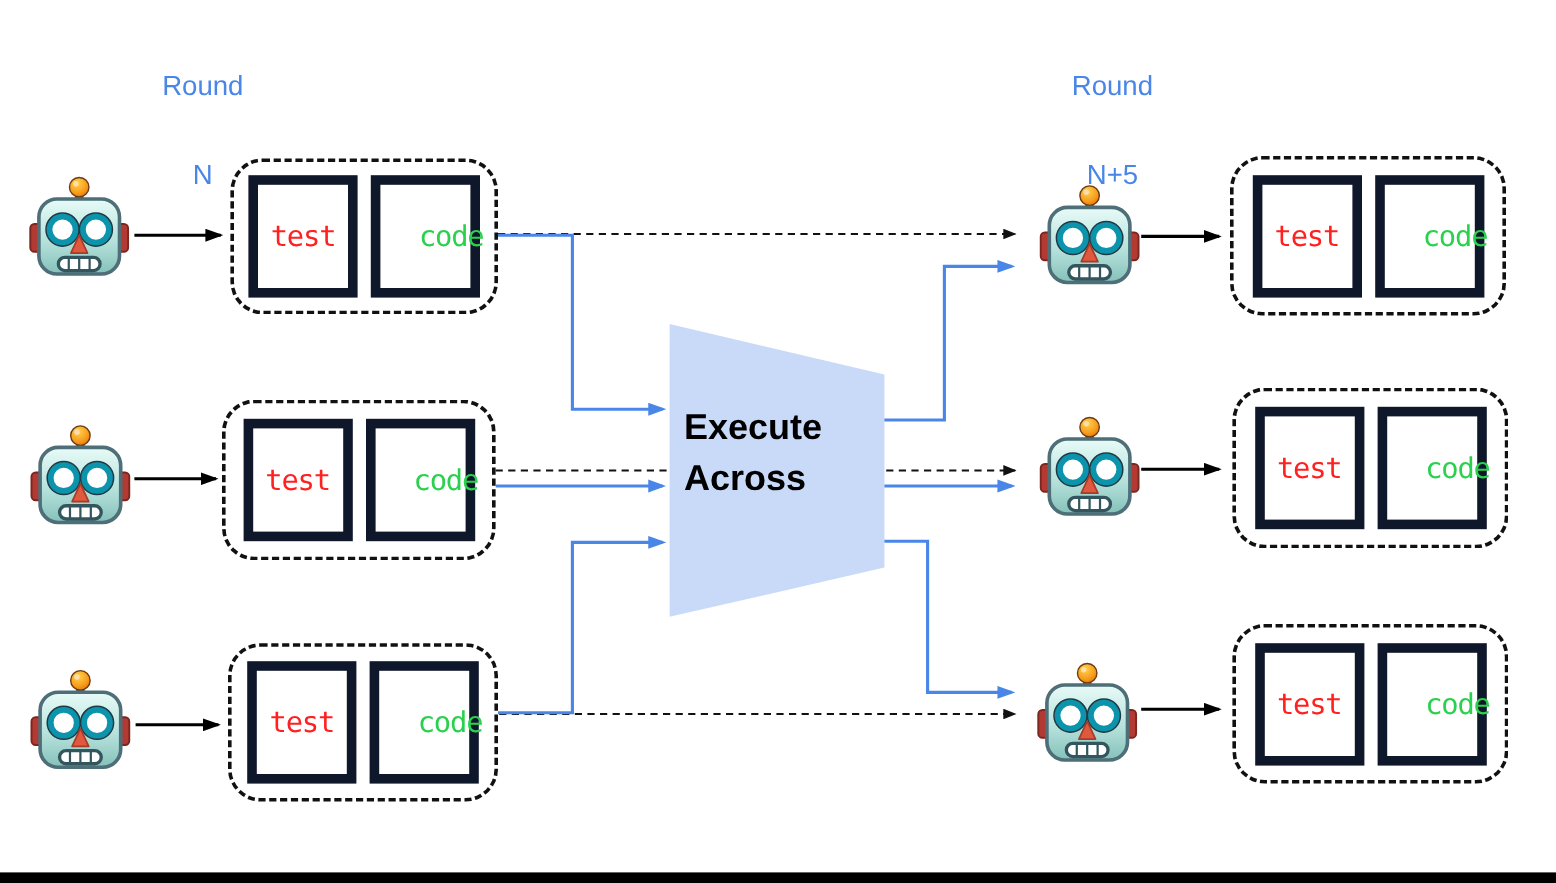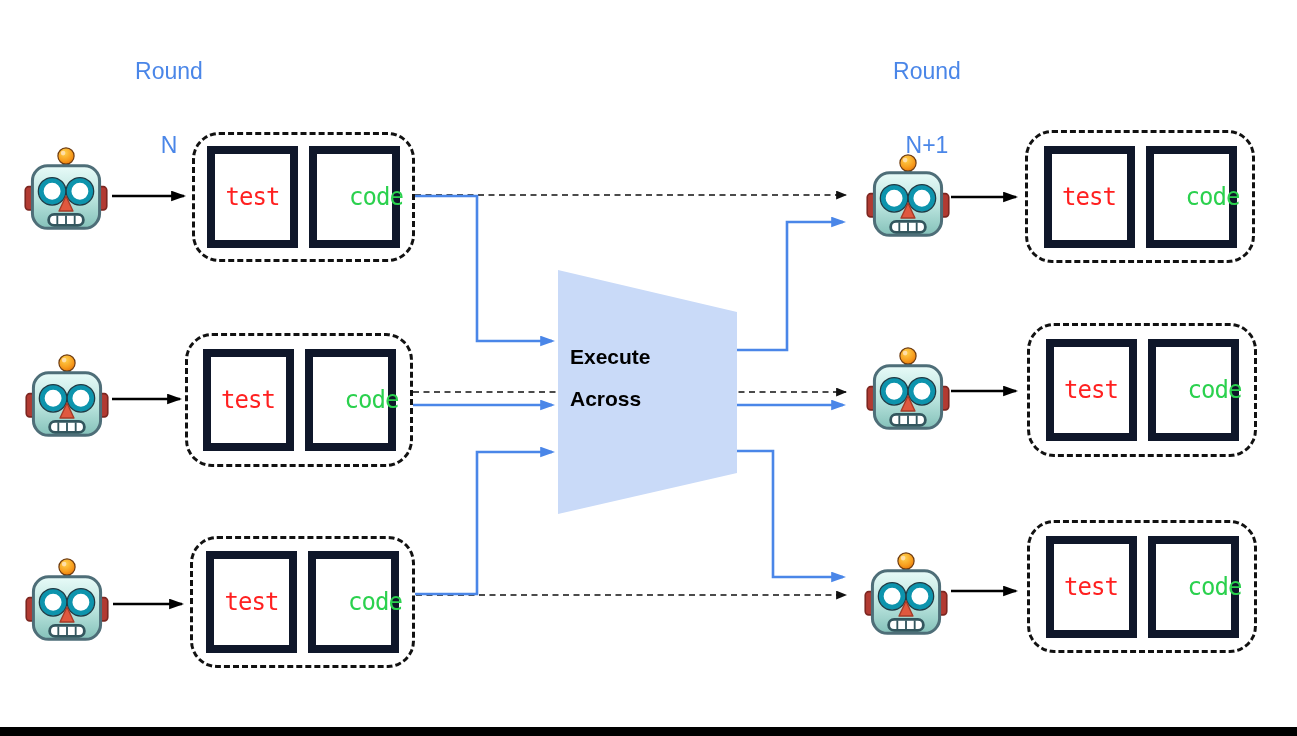--- a/index.html
+++ b/index.html
@@ -47,21 +47,21 @@
     letter-spacing:-1px;
   }
   .t-test{color:var(--test-red,#ff2020);}
   .t-code{color:var(--code-green,#2bd14e);margin-left:43px;}
 
   .processor-text{
     position:absolute;
     left:570px;top:336px;
     width:176px;
     font-weight:bold;
-    font-size:21px;
+    font-size:30px;
     line-height:42px;
     color:#000000;
   }
   .processor-text .ln{display:block;}
 
   .bottom-bar{
     position:absolute;
     left:0;top:727px;width:1297px;height:9px;
     background:#000000;
   }
@@ -147,21 +147,21 @@
       <use href="#robot-sym" x="864" y="550" width="84" height="88"></use>
     </g>
   </svg>
 
   <div class="round-label" style="left:84px;top:16px;">
     <span class="ln">Round</span>
     <span class="ln">N</span>
   </div>
   <div class="round-label" style="left:842px;top:16px;">
     <span class="ln">Round</span>
-    <span class="ln">N+1</span>
+    <span class="ln">N+5</span>
   </div>
 
   <div class="card" style="left:192px;top:132px;width:223px;height:130px;">
     <div class="cell">
         <span class="t-test">test</span>
       </div>
     <div class="cell">
         <span class="t-code">code</span>
       </div>
   </div>

